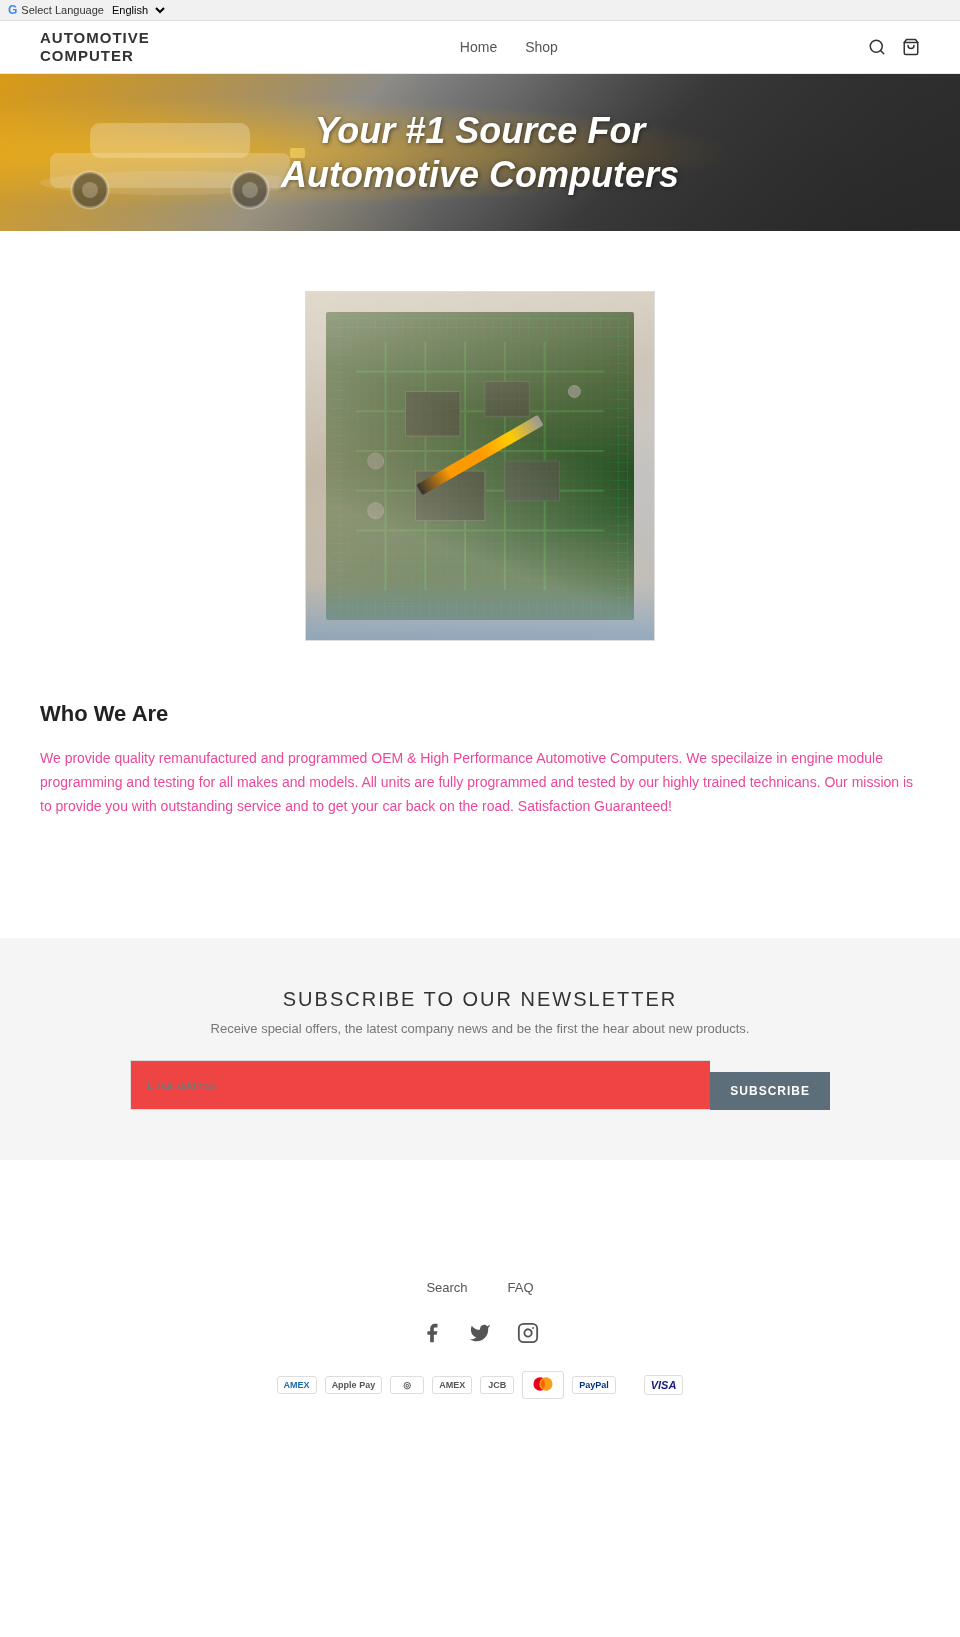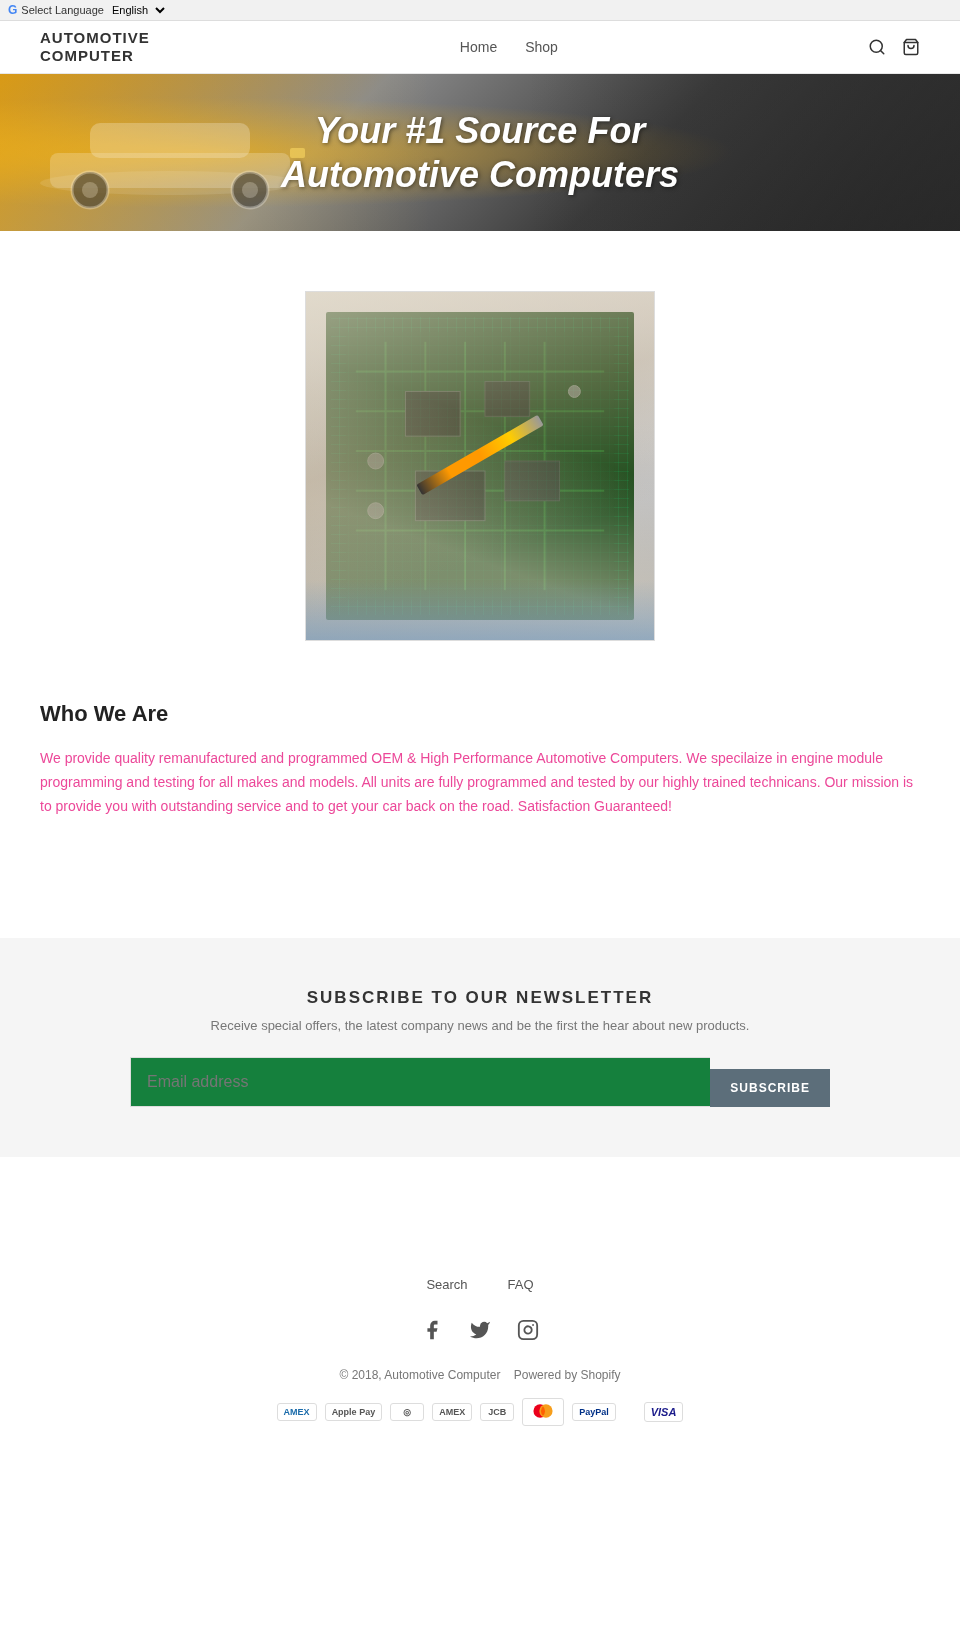--- a/index.html
+++ b/index.html
@@ -217,22 +217,22 @@
       max-width: 880px;
     }
 
     
     .newsletter-section {
       background: #f5f5f5;
       padding: 50px 40px;
       text-align: center;
     }
     .newsletter-section h3 {
-      font-size: 17px;
-      font-weight: 700;
+      font-size: 20px;
+      font-weight: 400;
       letter-spacing: 2px;
       text-transform: uppercase;
       color: #333;
       margin-bottom: 10px;
     }
     .newsletter-section p {
       font-size: 13px;
       color: #777;
       margin-bottom: 24px;
     }
@@ -240,23 +240,23 @@
       display: flex;
       max-width: 700px;
       margin: 0 auto;
       gap: 0;
     }
     .newsletter-input {
       flex: 1;
       padding: 12px 16px;
       border: 1px solid #ddd;
       border-right: none;
-      font-size: 16px;
+      font-size: 11px;
       outline: none;
-      background: #15803d;
+      background: #ef4444;
     }
     .newsletter-btn {
       padding: 12px 20px;
       background: #5c6e7a;
       color: #fff;
       border: none;
       font-size: 12px;
       font-weight: 700;
       letter-spacing: 1px;
       cursor: pointer;
@@ -469,25 +469,20 @@
         </svg>
     </span>
     <span class="social-icon">
       <svg width="22" height="22" viewBox="0 0 24 24" fill="none" stroke="#555" stroke-width="2" stroke-linecap="round" stroke-linejoin="round">
           <rect x="2" y="2" width="20" height="20" rx="5" ry="5"></rect>
           <path d="M16 11.37A4 4 0 1112.63 8 4 4 0 0116 11.37z"></path>
           <line x1="17.5" y1="6.5" x2="17.51" y2="6.5"></line>
         </svg>
     </span>
   </div>
-  <div class="footer-copy">
-    <span>© 2018, Automotive Computer</span>
-    &nbsp;&nbsp;
-    <a href="#">Powered by Shopify</a>
-  </div>
   <div class="payment-icons">
     <span class="payment-icon amex">AMEX</span>
     <span class="payment-icon" style="font-size:9px;">Apple Pay</span>
     <span class="payment-icon" style="font-size:9px;">◎</span>
     <span class="payment-icon" style="font-size:9px;">AMEX</span>
     <span class="payment-icon">JCB</span>
     <span class="payment-icon master">
       <svg width="28" height="18" viewBox="0 0 38 24">
           <circle cx="15" cy="12" r="9" fill="#eb001b"></circle>
           <circle cx="23" cy="12" r="9" fill="#f79e1b"></circle>

